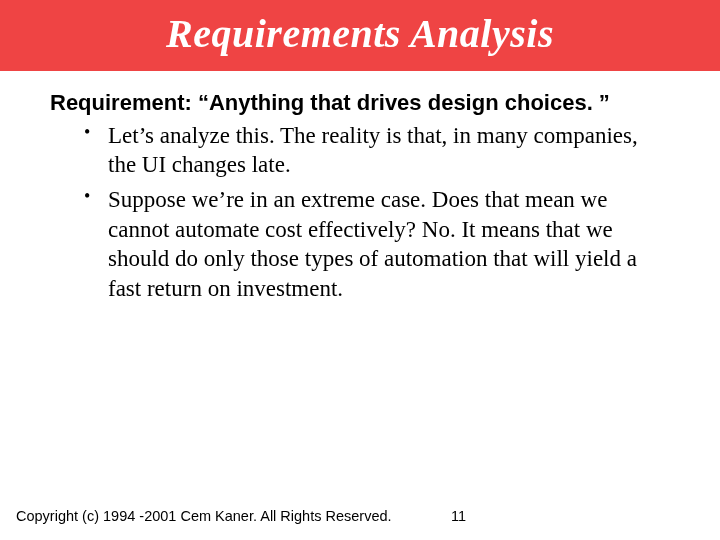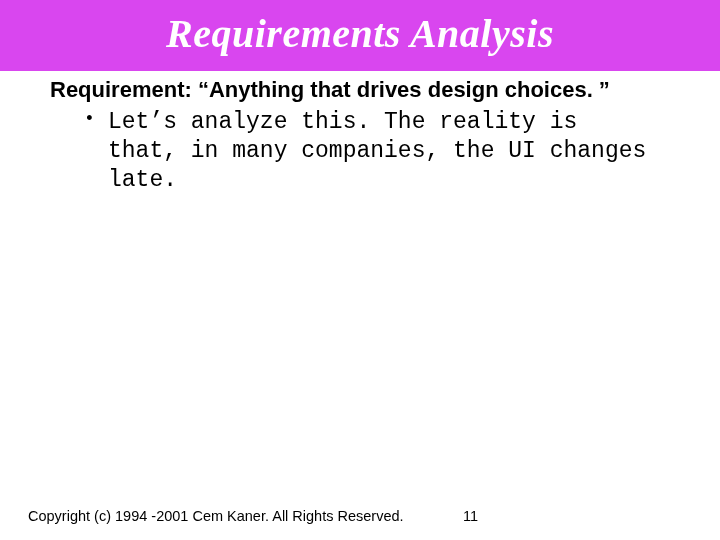--- a/index.html
+++ b/index.html
@@ -1,70 +1,70 @@
 <!DOCTYPE html>
 <html><head>
 <meta charset="utf-8">
 <style>
   * { margin: 0; padding: 0; box-sizing: border-box; }
   html, body { width: 720px; height: 540px; background: #fff; font-family: Arial, Helvetica, sans-serif; color: #000; }
   .slide { width: 720px; height: 540px; position: relative; }
   .title-band {
-    background: #d946ef;
+    background: #ef4444;
     color: #fff;
     width: 100%;
     padding: 10px 0 14px 0;
   }
   .title-text {
     font-family: "Times New Roman", Times, serif;
     font-style: italic;
     font-weight: bold;
     font-size: 40px;
     text-align: center;
     letter-spacing: 0.5px;
   }
   .body {
-    padding: 5px 40px 0 50px;
+    padding: 18px 40px 0 50px;
   }
   .body p.lead {
     font-weight: bold;
     font-size: 22px;
     line-height: 1.25;
     margin-bottom: 4px;
   }
   .quote {
     font-family: "Times New Roman", Times, serif;
     font-style: italic;
     font-size: 27px;
     line-height: 1.25;
     margin: 14px 30px 14px 60px;
   }
   ul.bullets {
     list-style: none;
     margin: 0 20px 0 30px;
   }
   ul.bullets li {
-    font-family: Liberation Mono, monospace;
+    font-family: Liberation Serif, serif;
     font-size: 23px;
     line-height: 1.28;
     position: relative;
     padding-left: 28px;
     margin-bottom: 6px;
   }
   ul.bullets li::before {
     content: "•";
     position: absolute;
     left: 4px;
     top: 0;
     font-size: 18px;
   }
   .footer {
     position: absolute;
     bottom: 16px;
-    left: 28px;
+    left: 16px;
     right: 20px;
     font-size: 14.5px;
     font-family: Arial, Helvetica, sans-serif;
     margin-top: 20px;
   }
   .footer .copyright { display: inline-block; }
   .footer .pagenum { position: absolute; left: 435px; bottom: 0; text-align: center; }
 </style>
 </head>
 <body>
@@ -73,20 +73,21 @@
   <div class="title-band">
     <div class="title-text">Requirements Analysis</div>
   </div>
 
   <div class="body">
     <p class="lead">Requirement: “Anything that drives design choices. ”</p>
 
 
     <ul class="bullets">
       <li><span>Let’s analyze this. The reality is that, in many companies, the UI changes late.</span></li>
+      <li><span>Suppose we’re in an extreme case. Does that mean we cannot automate cost effectively? No. It means that we should do only those types of automation that will yield a fast return on investment.</span></li>
     </ul>
   </div>
 
   <div class="footer">
     <span class="copyright">Copyright (c) 1994 -2001 Cem Kaner. All Rights Reserved.</span>
     <span class="pagenum">11</span>
   </div>
 
 </div>
 

